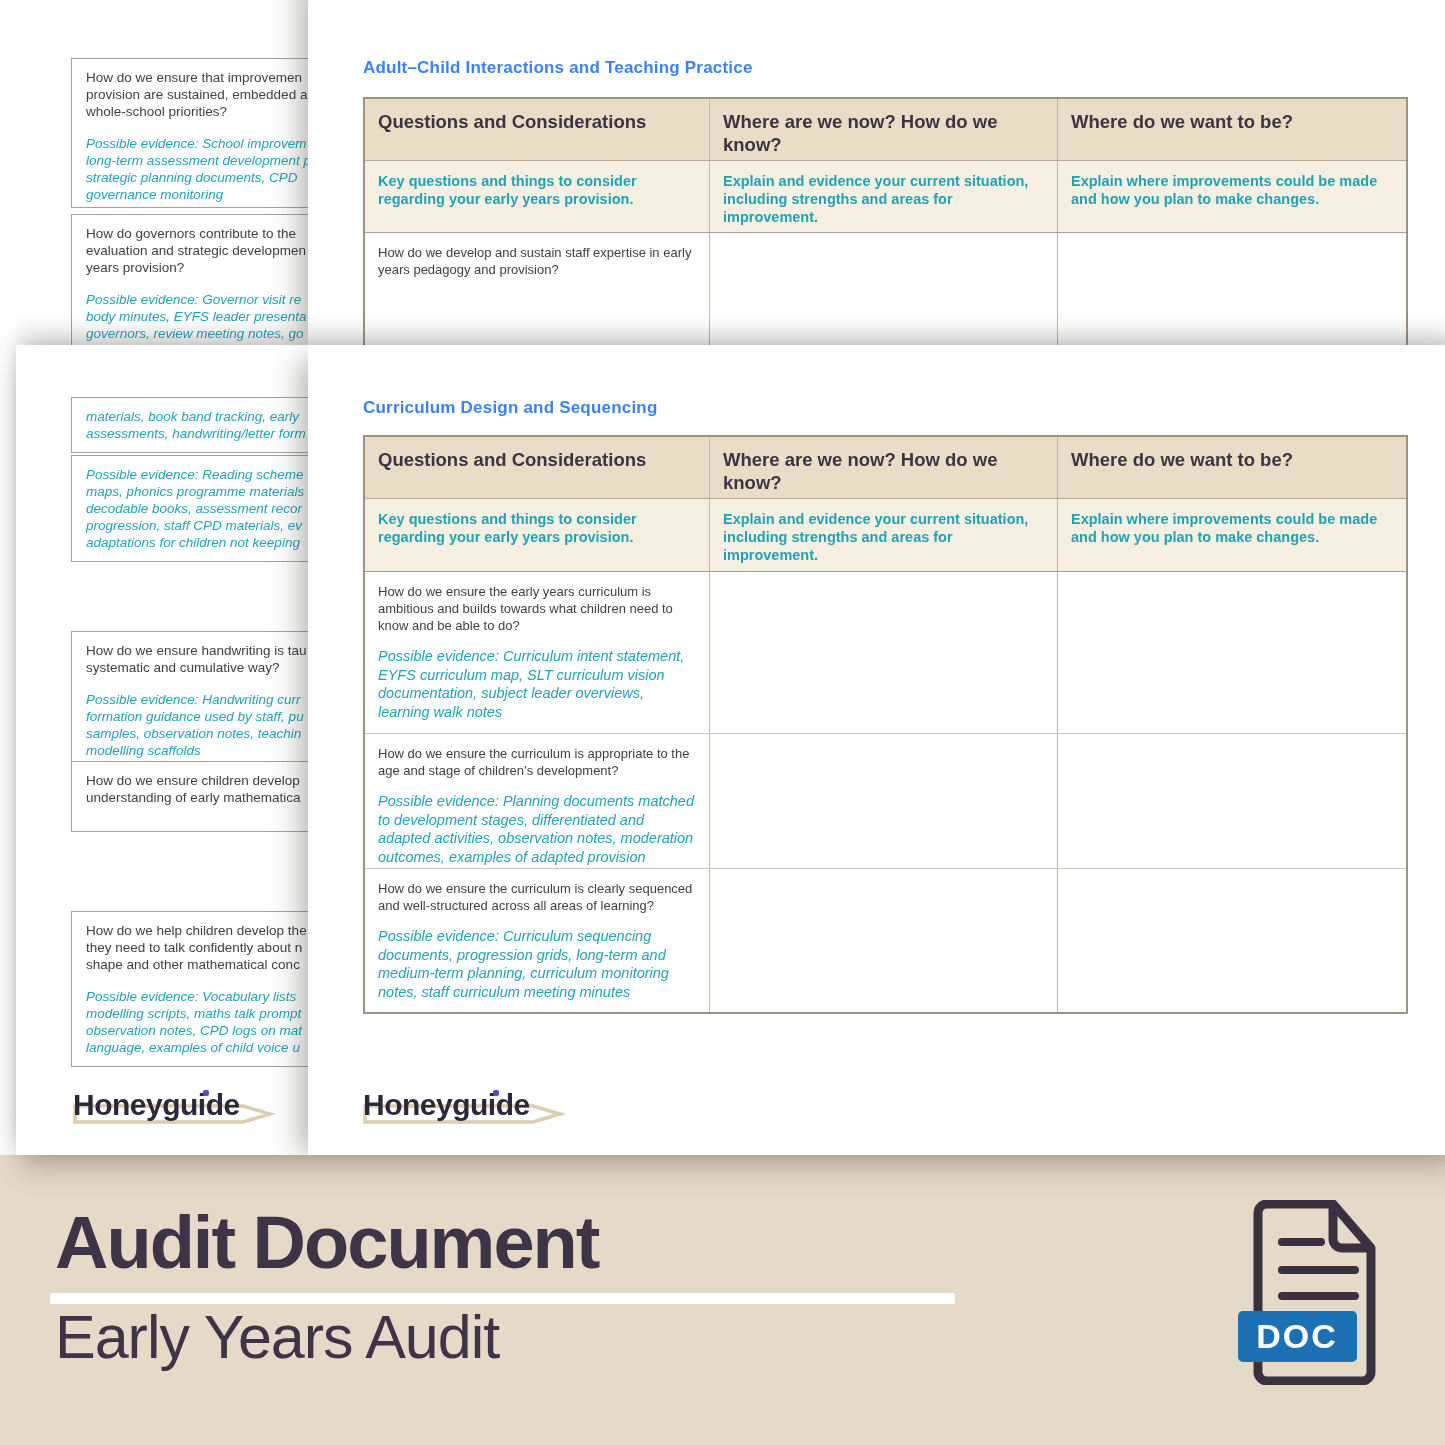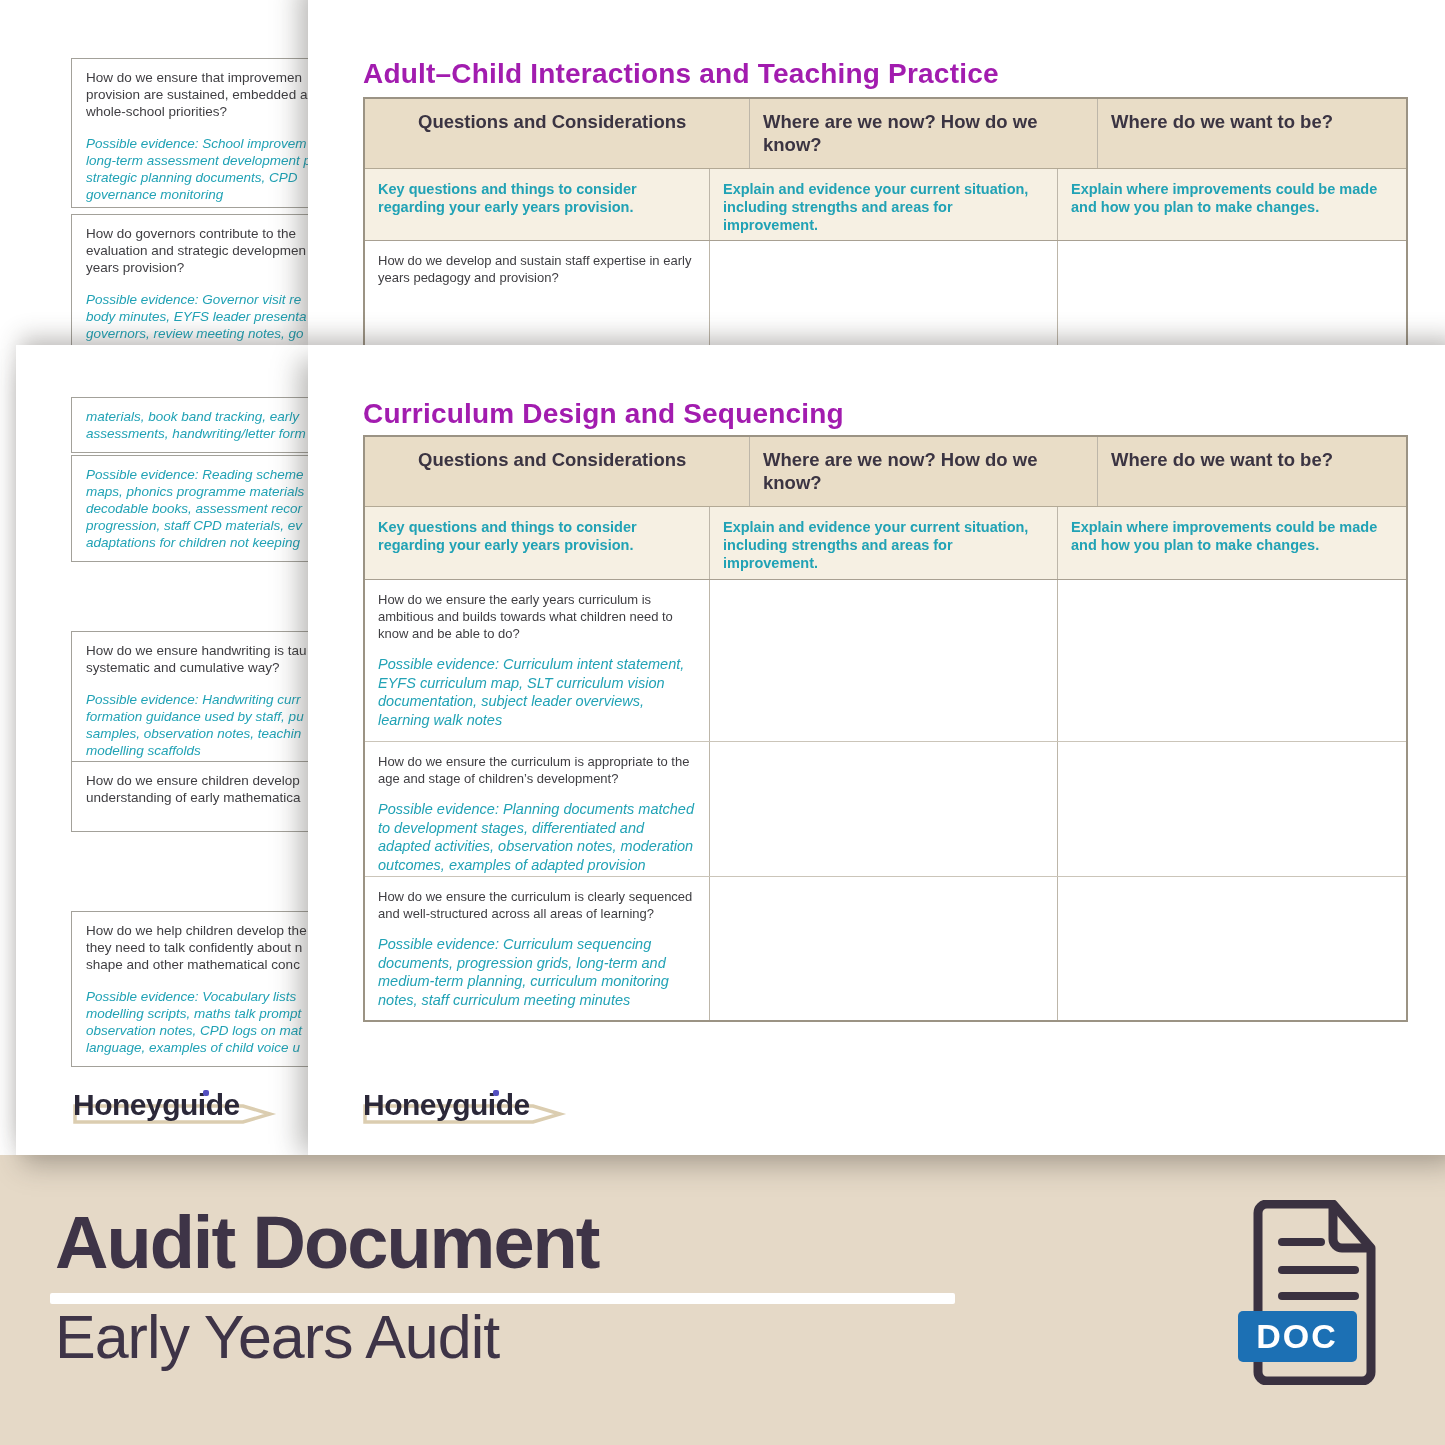--- a/index.html
+++ b/index.html
@@ -19,32 +19,32 @@
   .lbox .ln{white-space:nowrap;overflow:hidden;font-size:13.5px;line-height:17px;color:#3f3e42;}
   .lbox .ev .ln{color:#21a2b5;font-style:italic;}
   .lbox .q{margin:0 0 15px 0;}
   .lbox .ev{margin:0;}
 
   
   .page{position:absolute;left:292px;width:1153px;background:#ffffff;
         box-shadow:-16px 6px 26px -8px rgba(50,45,40,.35);}
   .page1{top:-30px;height:375px;}
   .page2{top:0;height:810px;}
-  .ptitle{position:absolute;left:55px;margin:0;font-size:28px;font-weight:bold;
-          color:#a21caf;letter-spacing:.2px;}
+  .ptitle{position:absolute;left:55px;margin:0;font-size:17px;font-weight:bold;
+          color:#3b82f6;letter-spacing:.2px;}
   .page1 .ptitle{top:88px;}
   .page2 .ptitle{top:53px;}
 
   .audit-table{position:absolute;left:55px;width:1045px;border:2px solid #9b9384;background:#fff;}
   .page1 .audit-table{top:127px;}
   .page2 .audit-table{top:90px;}
   .tr{display:grid;grid-template-columns:345px 348px 348px;}
   .td{padding:12px 13px;border-right:1px solid #bdb6a9;overflow:hidden;}
   .tr .td:last-child{border-right:none;}
-  .hr1{background:#e9ddc7;border-bottom:1px solid #b3a995;height:70px;padding-left:40px;}
+  .hr1{background:#e9ddc7;border-bottom:1px solid #b3a995;height:62px;}
   .hr2{background:#f6f0e3;border-bottom:1px solid #a8a092;}
   .page1 .hr2{height:72px;}
   .page2 .hr2{height:73px;}
   .brow{background:#ffffff;border-bottom:1px solid #cbc5b9;}
   .brow:last-child{border-bottom:none;}
   .page1 .brow{height:135px;}
   .th{font-weight:bold;font-size:18.5px;line-height:1.22;color:#3b3442;}
   .key{font-weight:bold;font-size:14.5px;line-height:1.24;color:#21a2b5;}
   .bq{margin:0;font-size:13px;line-height:1.3;color:#3f3e42;}
   .bev{margin:12px 0 0 0;font-size:14.5px;line-height:1.3;color:#21a2b5;font-style:italic;}

